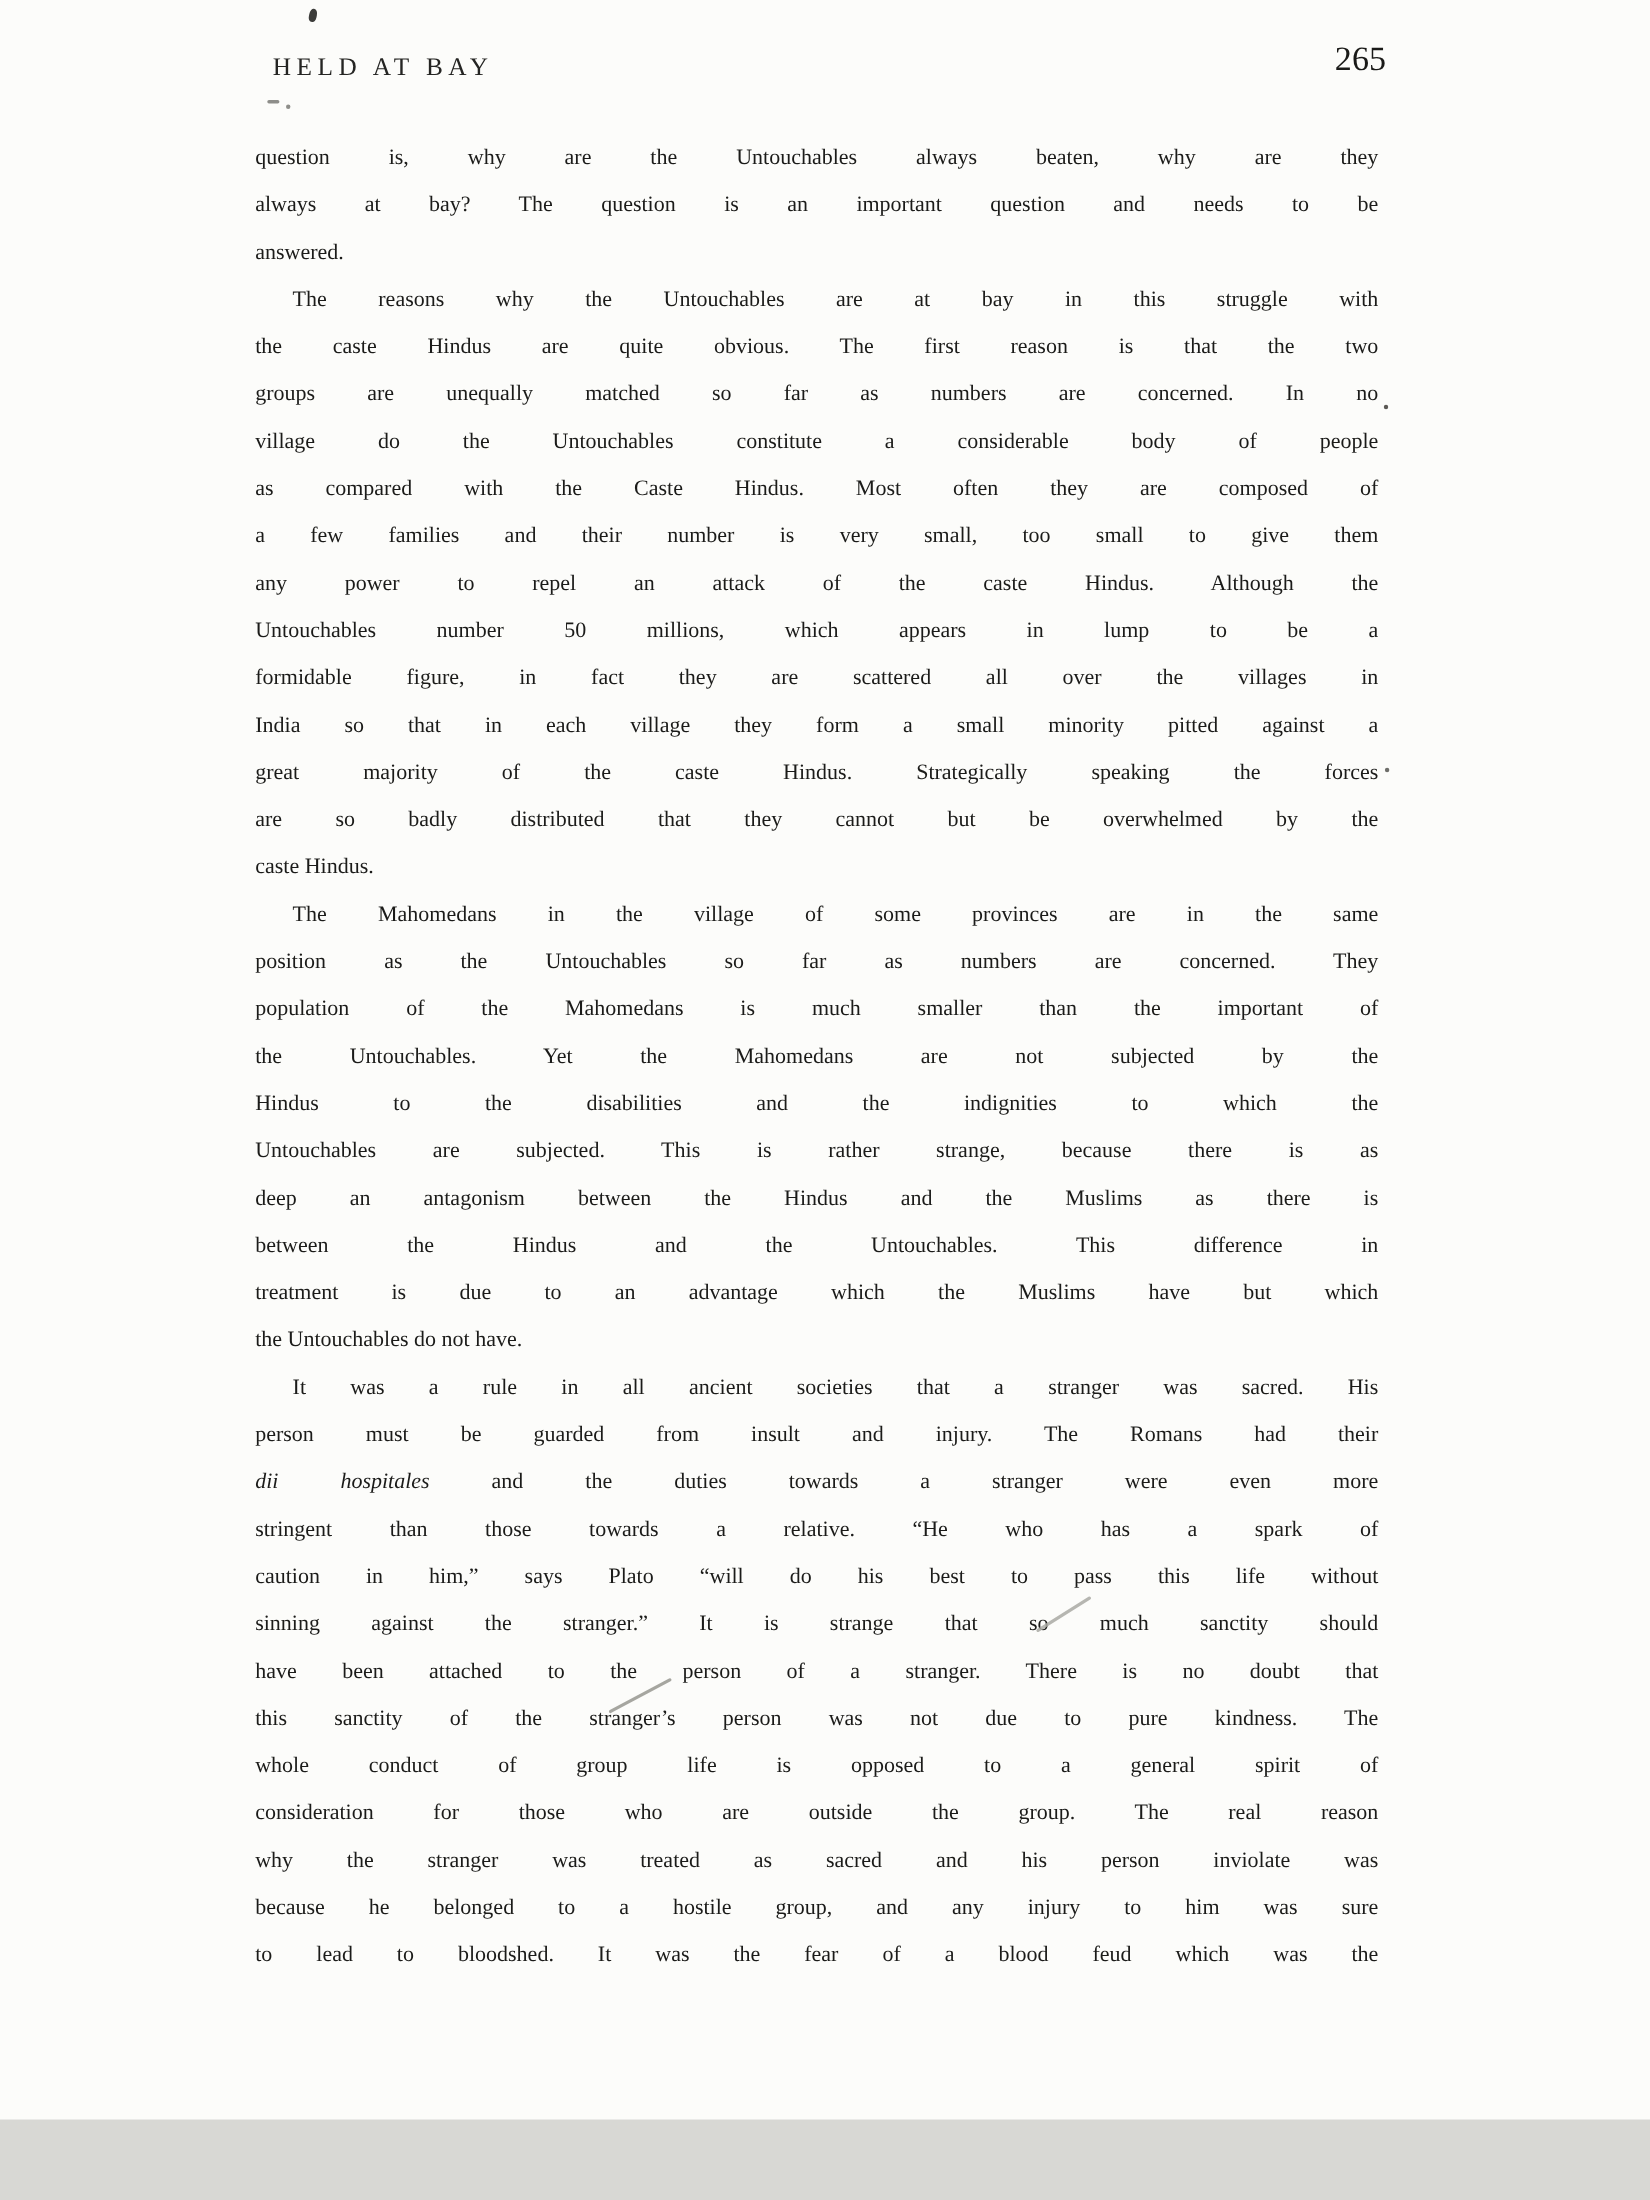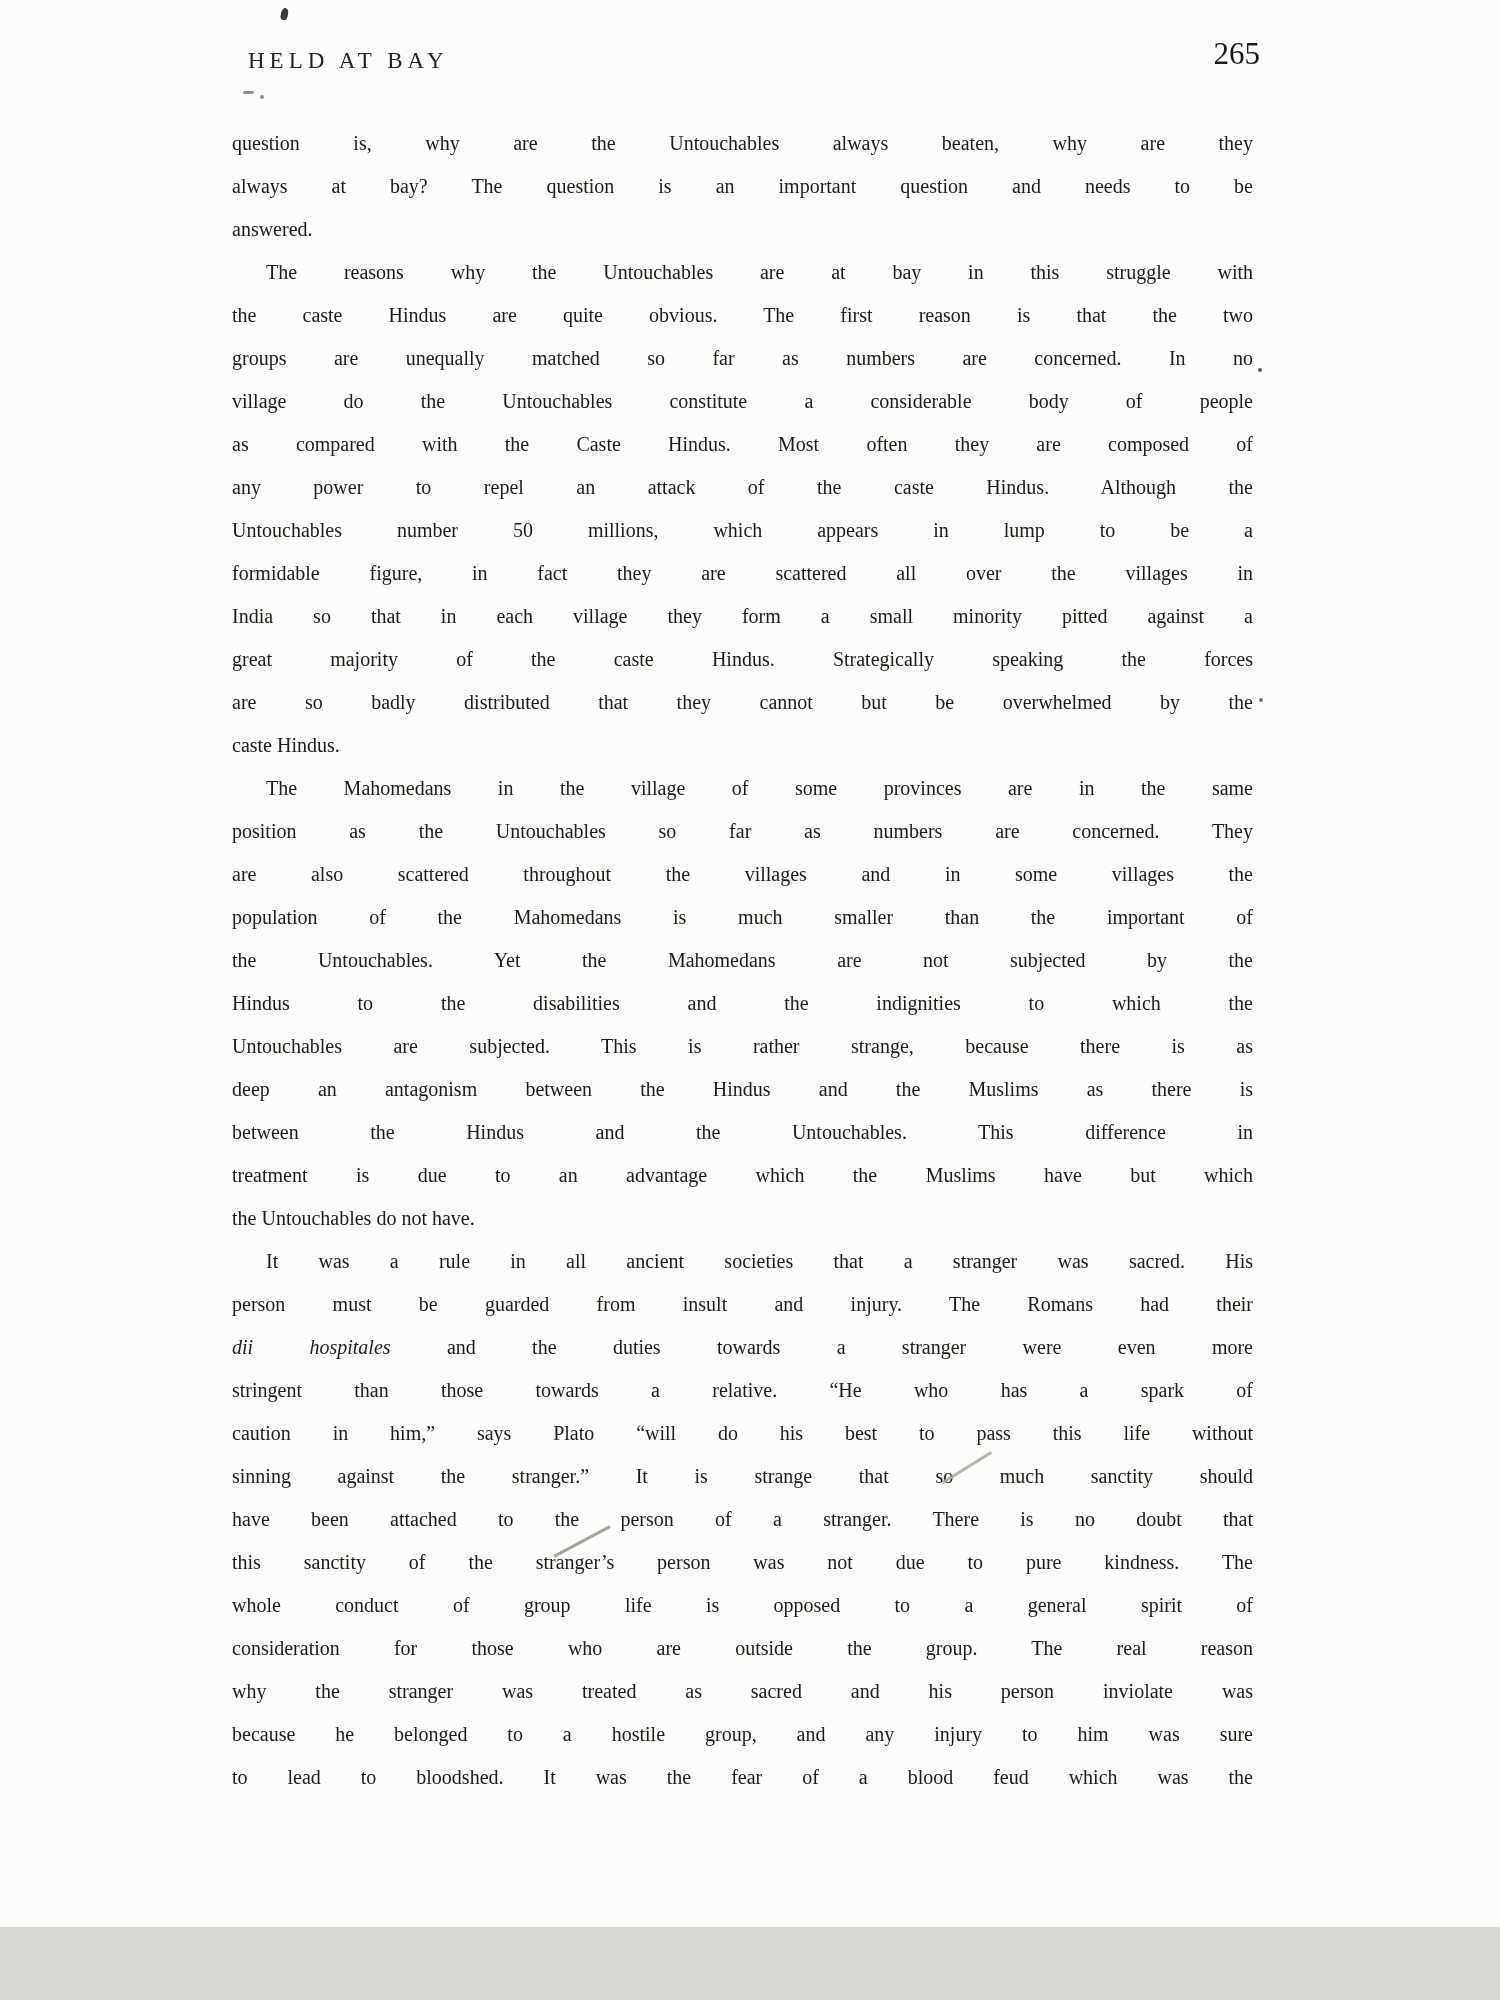--- a/index.html
+++ b/index.html
@@ -69,32 +69,32 @@
         <div class="line first">question is, why are the Untouchables always beaten, why are they</div>
         <div class="line">always at bay? The question is an important question and needs to be</div>
         <div class="line para-end">answered.</div>
       </div>
       <div class="para indent">
         <div class="line first">The reasons why the Untouchables are at bay in this struggle with</div>
         <div class="line">the caste Hindus are quite obvious. The first reason is that the two</div>
         <div class="line">groups are unequally matched so far as numbers are concerned. In no</div>
         <div class="line">village do the Untouchables constitute a considerable body of people</div>
         <div class="line">as compared with the Caste Hindus. Most often they are composed of</div>
+        <div class="line">a few families and their number is very small, too small to give them</div>
         <div class="line">any power to repel an attack of the caste Hindus. Although the</div>
         <div class="line">Untouchables number 50 millions, which appears in lump to be a</div>
         <div class="line">formidable figure, in fact they are scattered all over the villages in</div>
         <div class="line">India so that in each village they form a small minority pitted against a</div>
         <div class="line">great majority of the caste Hindus. Strategically speaking the forces</div>
         <div class="line">are so badly distributed that they cannot but be overwhelmed by the</div>
         <div class="line para-end">caste Hindus.</div>
       </div>
       <div class="para indent">
         <div class="line first">The Mahomedans in the village of some provinces are in the same</div>
         <div class="line">position as the Untouchables so far as numbers are concerned. They</div>
-        <div class="line">are also scattered throughout the villages and in some villages the</div>
         <div class="line">population of the Mahomedans is much smaller than the important of</div>
         <div class="line">the Untouchables. Yet the Mahomedans are not subjected by the</div>
         <div class="line">Hindus to the disabilities and the indignities to which the</div>
         <div class="line">Untouchables are subjected. This is rather strange, because there is as</div>
         <div class="line">deep an antagonism between the Hindus and the Muslims as there is</div>
         <div class="line">between the Hindus and the Untouchables. This difference in</div>
         <div class="line">treatment is due to an advantage which the Muslims have but which</div>
         <div class="line para-end">the Untouchables do not have.</div>
       </div>
       <div class="para indent">

